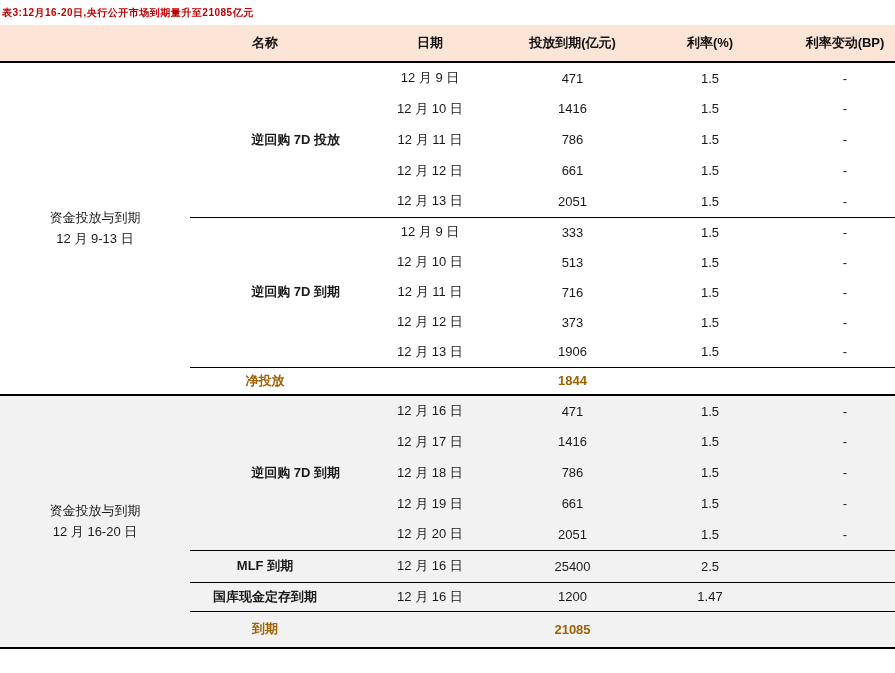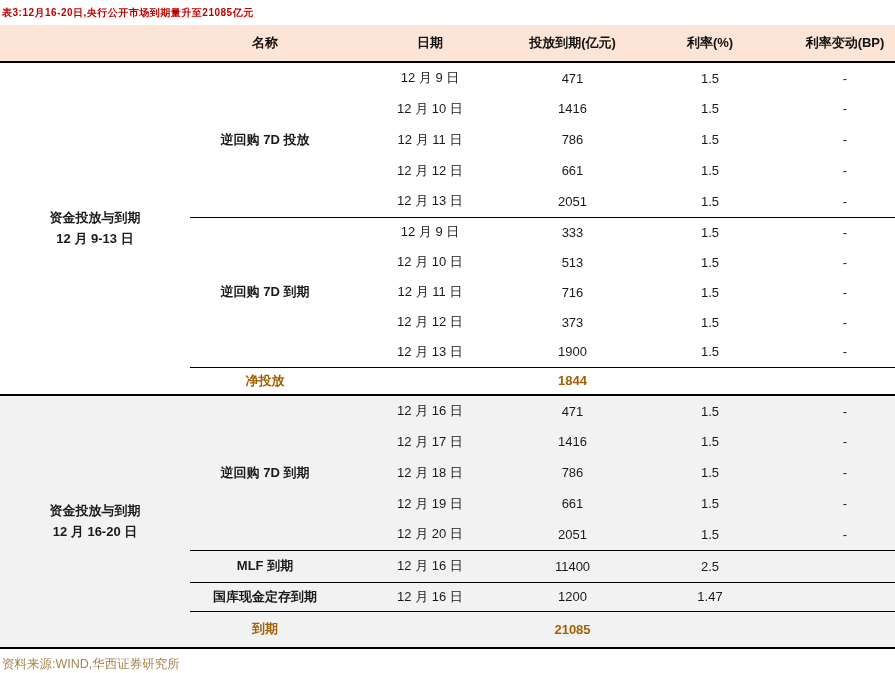--- a/index.html
+++ b/index.html
@@ -47,36 +47,36 @@
 
   tbody td {
     text-align: center;
     vertical-align: middle;
     padding: 0;
     font-size: 13px;
   }
   tbody.section-b { background: #f2f2f2; }
 
   td.sec-label {
-    font-weight: bold;
+    font-weight: normal;
     line-height: 1.55;
   }
   td.grp-name { font-weight: bold; }
   td.row-name { font-weight: bold; }
 
   .r31 { height: 31px; }
   .r30 { height: 30px; }
   .r28 { height: 28px; }
   .r32 { height: 32px; }
   .r29 { height: 29px; }
   .r27 { height: 37px; }
 
   
   .rule-b td { border-bottom: 1.5px solid #000; margin-top: 32px; }
-  td.grp-end { border-bottom: 1.5px solid #000; }
+  td.grp-end { border-bottom: 1.5px solid #000; text-align: right; }
 
   
   .heavy-b td, td.heavy-b { border-bottom: 2px solid #000; }
   .heavy-b2 td, td.heavy-b2 { border-bottom: 2.5px solid #000; }
 
   .red { color: #a16207; font-weight: bold; }
 
   .source {
     color: #a4854f;
     font-size: 12.5px;
@@ -167,21 +167,21 @@
         <td>-</td>
       </tr>
       <tr class="r30">
         <td>12 月 12 日</td>
         <td>373</td>
         <td>1.5</td>
         <td>-</td>
       </tr>
       <tr class="r30 rule-b">
         <td>12 月 13 日</td>
-        <td>1900</td>
+        <td>1906</td>
         <td>1.5</td>
         <td>-</td>
       </tr>
 
       <tr class="r28 heavy-b">
         <td class="row-name red">净投放</td>
         <td></td>
         <td class="red">1844</td>
         <td></td>
         <td></td>
@@ -221,21 +221,21 @@
       <tr class="r31 rule-b">
         <td>12 月 20 日</td>
         <td>2051</td>
         <td>1.5</td>
         <td>-</td>
       </tr>
 
       <tr class="r32 rule-b">
         <td class="row-name">MLF 到期</td>
         <td>12 月 16 日</td>
-        <td>11400</td>
+        <td>25400</td>
         <td>2.5</td>
         <td></td>
       </tr>
       <tr class="r29 rule-b">
         <td class="row-name">国库现金定存到期</td>
         <td>12 月 16 日</td>
         <td>1200</td>
         <td>1.47</td>
         <td></td>
       </tr>
@@ -243,15 +243,14 @@
       <tr class="r27 heavy-b2">
         <td class="row-name red">到期</td>
         <td></td>
         <td class="red">21085</td>
         <td></td>
         <td></td>
       </tr>
     </tbody>
   </table>
 
-  <div class="source">资料来源:WIND,华西证券研究所</div>
 
 </div>
 
 </body></html>

